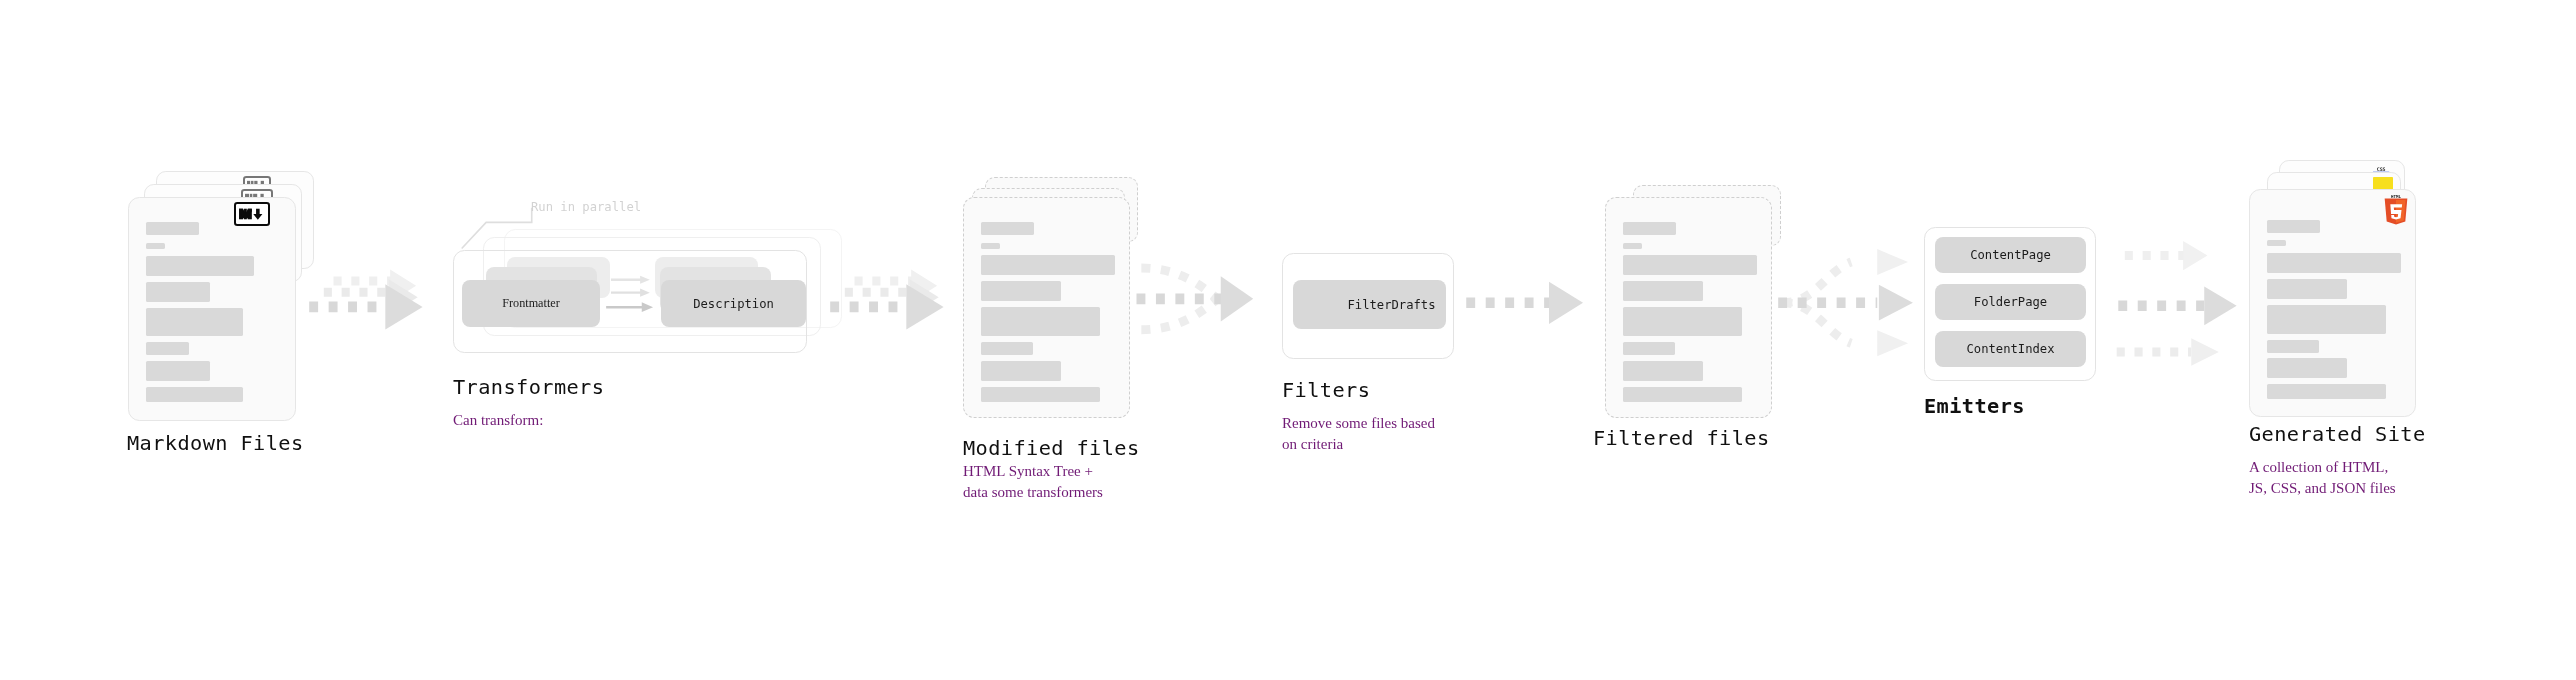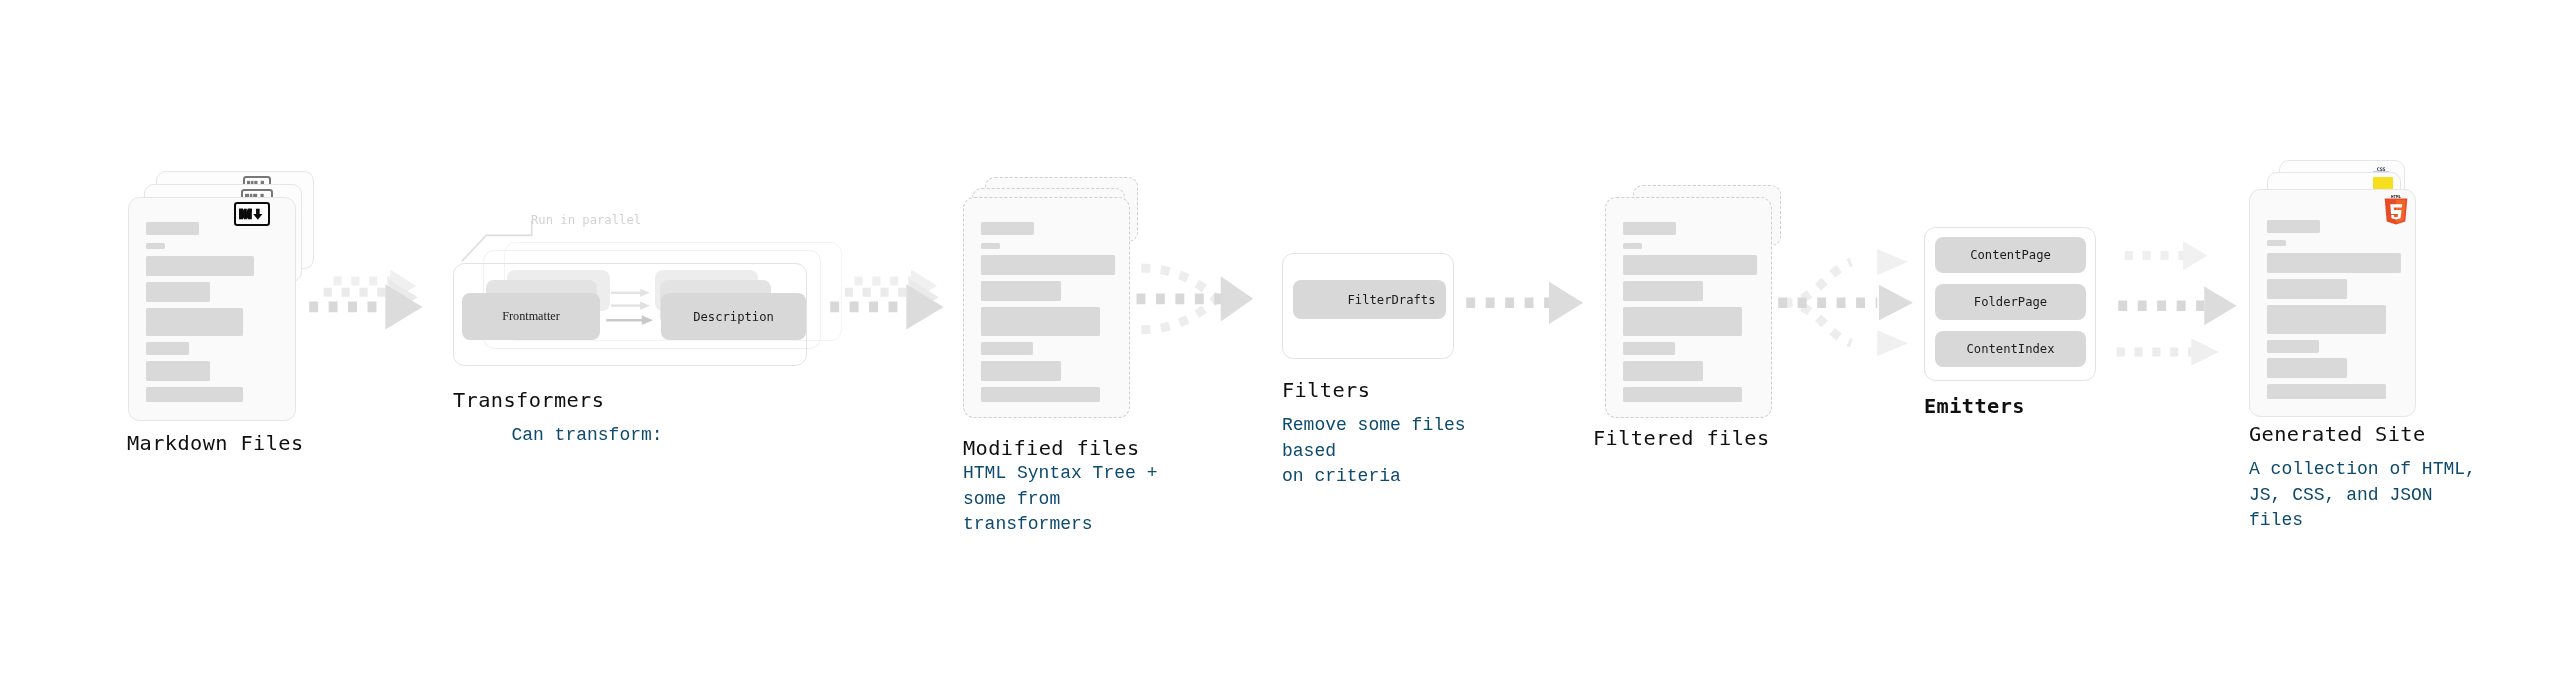--- a/index.html
+++ b/index.html
@@ -50,24 +50,24 @@
     position: absolute;
     font-family: "DejaVu Sans Mono", "Liberation Mono", monospace;
     font-size: 20.3px;
     font-weight: 400;
     letter-spacing: 0.4px;
     color: #101010;
     white-space: nowrap;
   }
   .stage-desc {
     position: absolute;
-    font-family: Liberation Mono, monospace;
-    font-size: 18px;
+    font-family: Liberation Serif, serif;
+    font-size: 15px;
     line-height: 1.42;
-    color: #0c4a6e;
+    color: #701a75;
     white-space: pre-line;
   }
   .stage-desc.list {
     white-space: normal;
   }
   .stage-desc ul {
     margin: 0;
     padding-left: 14.6px;
     list-style: none;
   }
@@ -209,21 +209,21 @@
         <line x1="28" y1="30" x2="120" y2="30"></line>
       </g>
       <polygon points="108,14 144,36 108,58" fill="#eaeaea"></polygon>
       <g stroke="#d8d8d8" stroke-width="13" stroke-dasharray="11 13" fill="none">
         <line x1="10" y1="48" x2="122" y2="48"></line>
       </g>
       <polygon points="104,20 150,48 104,76" fill="#dcdcdc"></polygon>
     </svg>
   </div>
 
-  <div class="abs" style="left:0; top:13px; width:861px; height:518px;text-align:center;">
+  <div class="abs" style="left:0; top:0; width:861px; height:518px;">
 
     <svg class="abs" style="left:460px; top:198px;" width="106" height="57" viewBox="0 0 130 70">
       <path d="M2 62 L32 30 L88 30 L88 12" stroke="#dedede" stroke-width="2" fill="none"></path>
     </svg>
     <div class="parallel-label" style="left:531px; top:200px;">Run in parallel</div>
 
     <div class="module-box faded2" style="left:504px; top:229px; width:338px; height:99px;"></div>
     <div class="module-box faded1" style="left:483px; top:237px; width:338px; height:99px;"></div>
     <div class="module-box" style="left:453px; top:250px; width:354px; height:103px;"></div>
 
@@ -285,38 +285,38 @@
       <div class="skel" style="left:17px; top:57px; width:134px; height:20.3px;"></div>
       <div class="skel" style="left:17px; top:83px; width:80px; height:20.3px;"></div>
       <div class="skel" style="left:17px; top:109px; width:119px; height:29px;"></div>
       <div class="skel" style="left:17px; top:144px; width:52px; height:13px;"></div>
       <div class="skel" style="left:17px; top:163px; width:80px; height:20.3px;"></div>
       <div class="skel" style="left:17px; top:189px; width:119px; height:14.6px;"></div>
     </div>
 
     <div class="stage-title" style="left:963px; top:436px;">Modified files</div>
     <div class="stage-desc" style="left:963px; top:461px; width:236px;">HTML Syntax Tree +
-some from transformers</div>
+data some transformers</div>
   </div>
 
   <div class="abs" style="left:1130px; top:258px; width:154px; height:102px;">
     <svg width="154" height="102" viewBox="0 0 190 125">
       <g fill="none" stroke-linecap="butt">
         <path d="M14 12 C 60 12, 86 32, 108 50" stroke="#ededed" stroke-width="11" stroke-dasharray="11 13"></path>
         <path d="M14 88 C 60 88, 86 68, 108 50" stroke="#ededed" stroke-width="11" stroke-dasharray="11 13"></path>
         <line x1="8" y1="50" x2="116" y2="50" stroke="#d8d8d8" stroke-width="13" stroke-dasharray="11 13"></line>
       </g>
       <polygon points="112,22 152,50 112,78" fill="#dcdcdc"></polygon>
     </svg>
   </div>
 
   <div class="abs" style="left:0; top:0; width:1585px; height:681px;">
 
     <div class="module-box" style="left:1282px; top:253px; width:172px; height:106px;"></div>
-    <div class="pill" style="left:1293px; top:280px; width:153px; height:39px;padding-left:44px;">FilterDrafts</div>
+    <div class="pill" style="left:1293px; top:280px; width:153px; height:49px;padding-left:44px;">FilterDrafts</div>
 
     <div class="stage-title" style="left:1282px; top:378px;">Filters</div>
     <div class="stage-desc" style="left:1282px; top:413px; width:236px;">Remove some files based
 on criteria</div>
   </div>
 
   <div class="abs" style="left:1463px; top:284px; width:146px; height:49px;">
     <svg width="146" height="49" viewBox="0 0 180 60">
       <line x1="4" y1="23" x2="110" y2="23" stroke="#d8d8d8" stroke-width="13" stroke-dasharray="11 13" fill="none"></line>
       <polygon points="106,-3 148,23 106,49" fill="#dcdcdc"></polygon>

